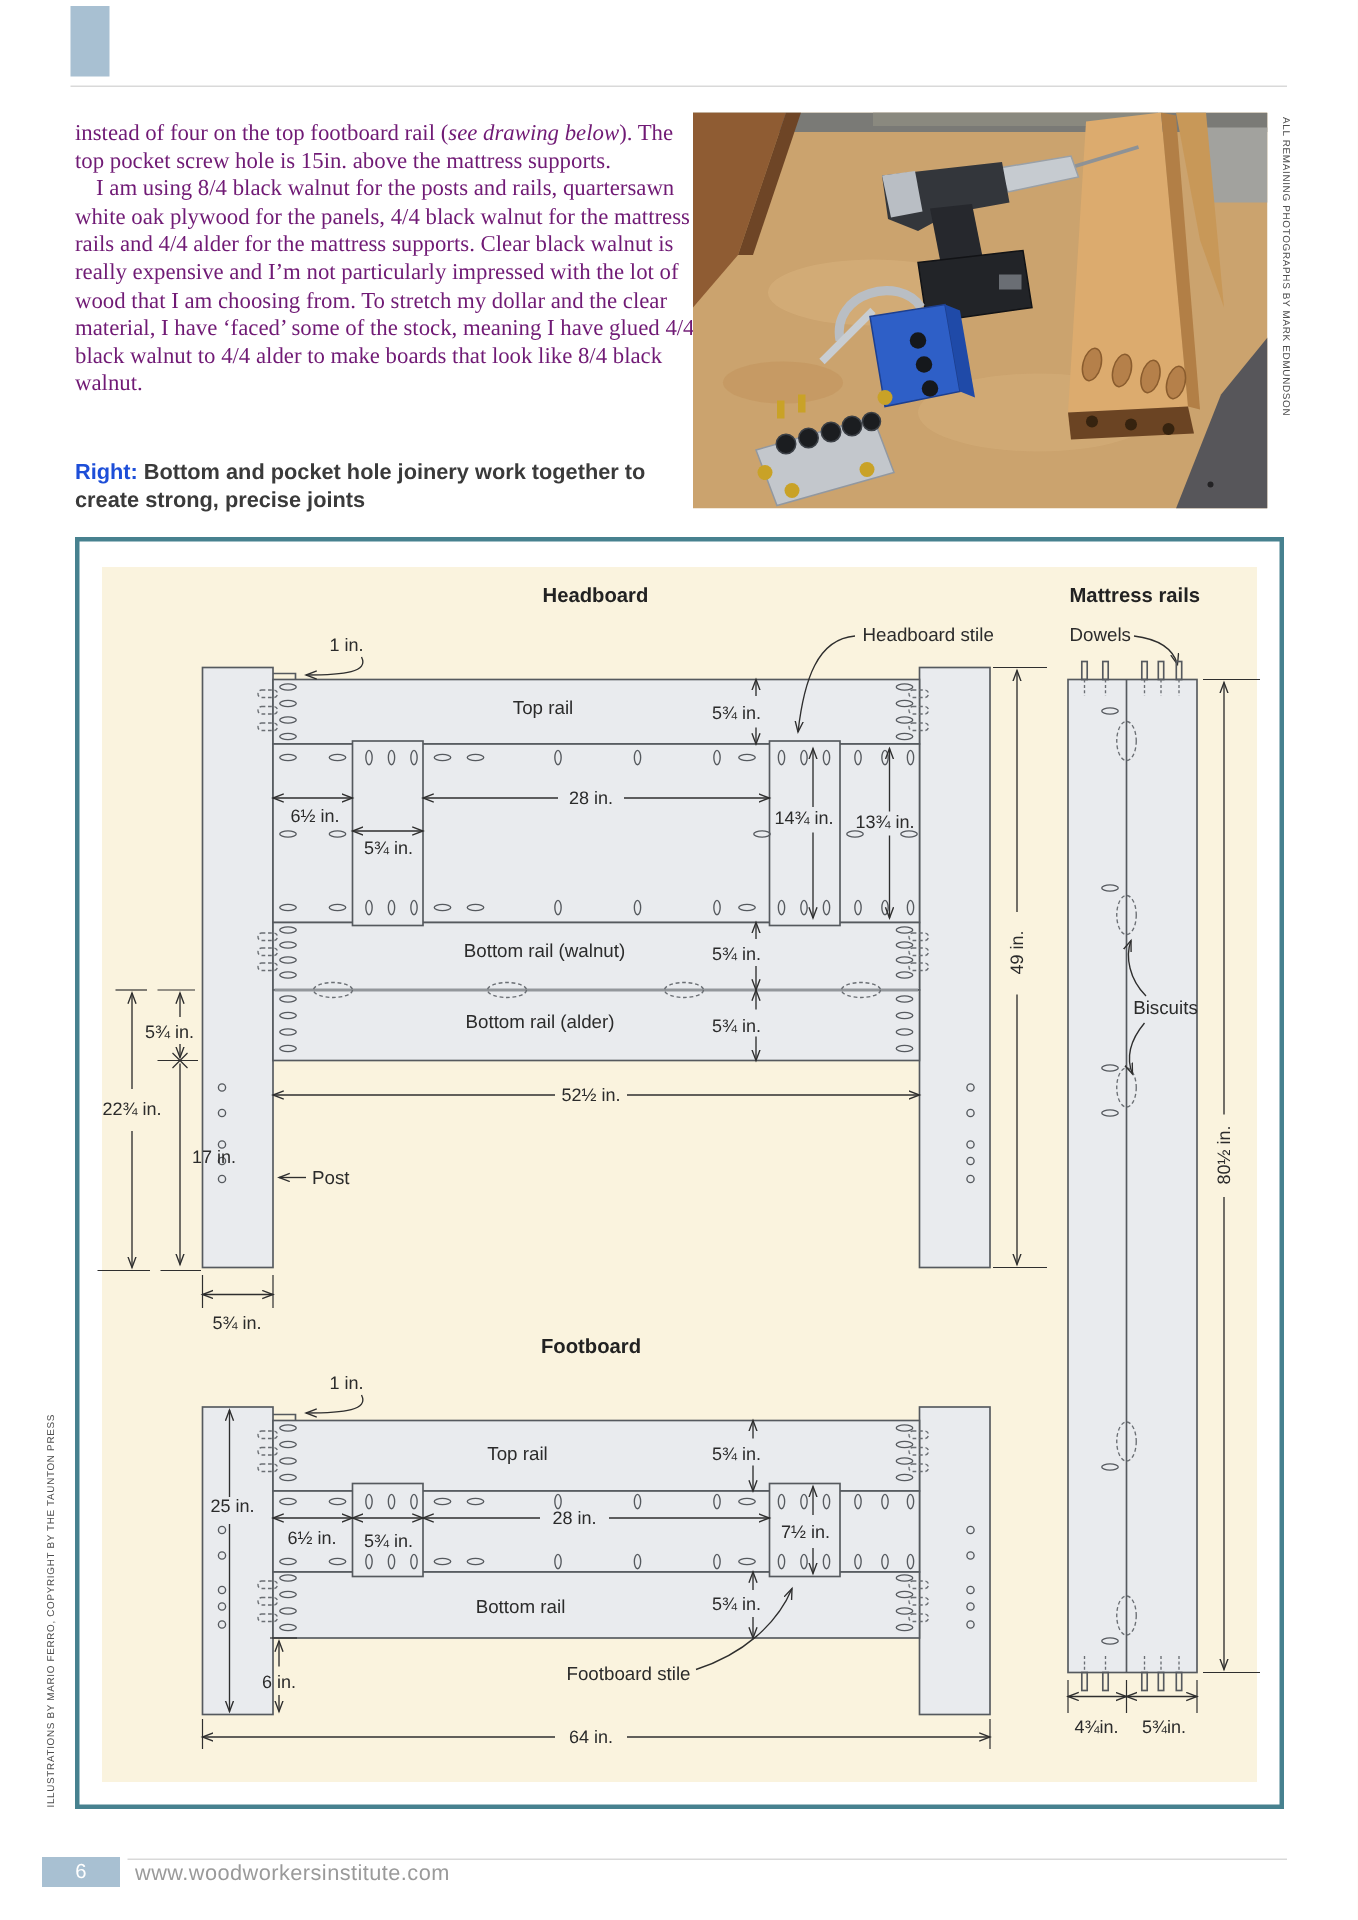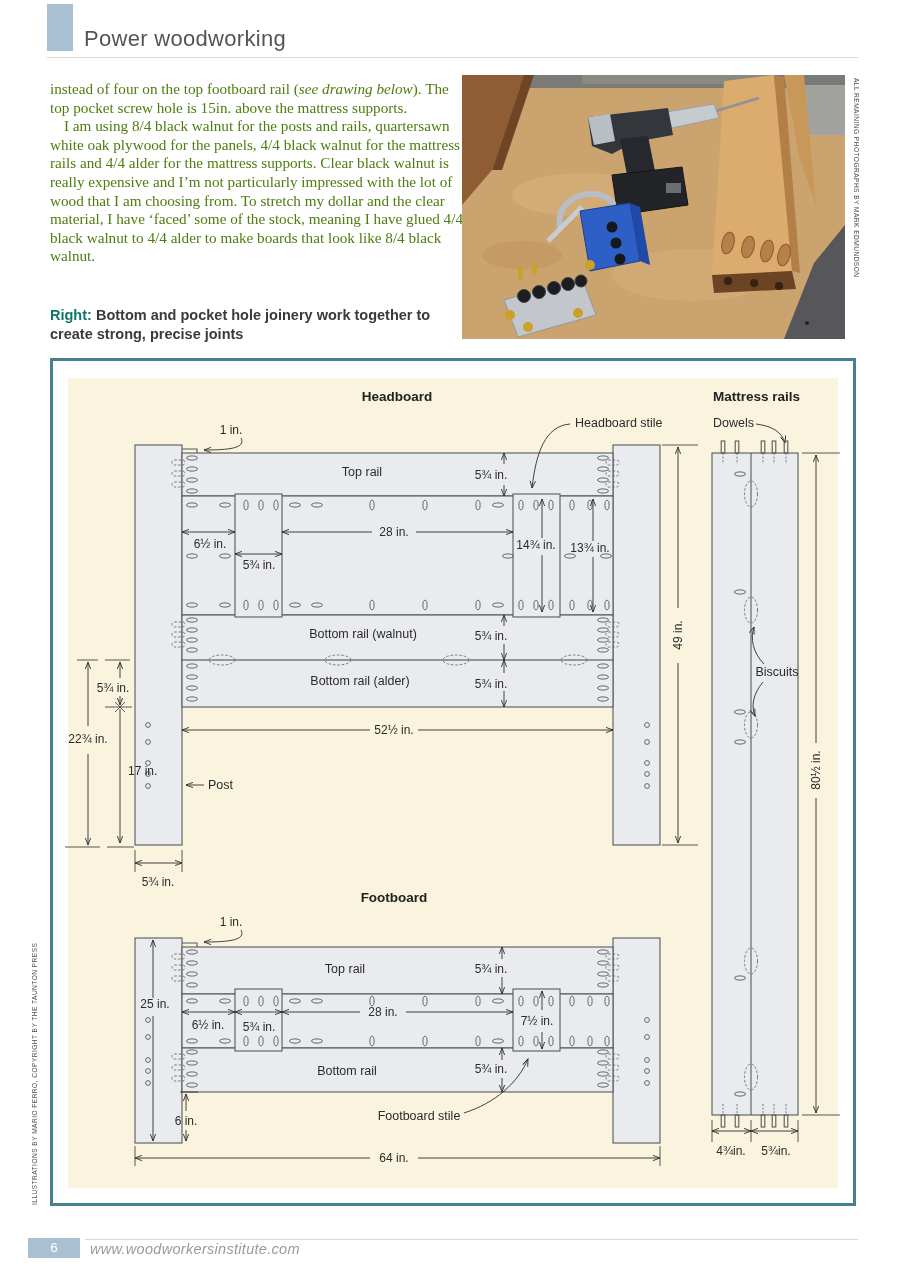--- a/index.html
+++ b/index.html
@@ -4,59 +4,58 @@
 <style>
   html,body{margin:0;padding:0;background:#ffffff;}
   .page{position:relative;width:905px;height:1280px;background:#ffffff;overflow:hidden;
         font-family:"Liberation Sans",sans-serif;}
   
   .hdr-square{position:absolute;left:47px;top:4px;width:26px;height:47px;background:#a8c0d2;}
   .hdr-title{position:absolute;left:84px;top:26px;font-size:22px;font-weight:400;color:#545454;letter-spacing:.3px;}
   .hdr-rule{position:absolute;left:47px;top:57px;width:811px;height:1px;background:#d9d9d9;}
   
   .body-text{position:absolute;left:50px;top:80px;width:413px;
-             font-family:"Liberation Serif",serif;font-size:15.2px;line-height:18.6px;color:#4d7c0f;}
+             font-family:"Liberation Serif",serif;font-size:15.2px;line-height:18.6px;color:#701a75;}
   .body-text p{margin:0;}
   .body-text .indent{text-indent:14px;}
   .caption{position:absolute;left:50px;top:306px;width:404px;font-size:14.5px;font-weight:bold;
            line-height:19px;color:#3a3a3a;}
-  .caption .lead{color:#0f766e;}
+  .caption .lead{color:#1d4ed8;}
   
   .photo{position:absolute;left:462px;top:75px;width:383px;height:264px;}
   .diagram{position:absolute;left:50px;top:358px;width:806px;height:848px;}
   
   .credit-r{position:absolute;left:860px;top:78px;transform:rotate(90deg);transform-origin:0 0;
             white-space:nowrap;font-size:6.6px;letter-spacing:.45px;color:#4d4d4d;}
   .credit-l{position:absolute;left:31px;top:1205px;transform:rotate(-90deg);transform-origin:0 0;
             white-space:nowrap;font-size:6.6px;letter-spacing:.45px;color:#4d4d4d;}
   
   .ftr-rule{position:absolute;left:85px;top:1239px;width:773px;height:1px;background:#d9d9d9;}
   .ftr-box{position:absolute;left:28px;top:1238px;width:52px;height:20px;background:#a8c0d2;
            color:#ffffff;font-size:13.5px;text-align:center;line-height:20px;}
-  .ftr-url{position:absolute;left:90px;top:1241px;font-size:14.5px;color:#9a9a9a;letter-spacing:.3px;font-style:italic;}
+  .ftr-url{position:absolute;left:90px;top:1241px;font-size:14.5px;color:#9a9a9a;letter-spacing:.3px;}
   
   .wood{fill:#e9ebee;stroke:#55595e;stroke-width:1.1;}
   .ln{stroke:#55595e;stroke-width:1.1;fill:none;}
   .mid{stroke:#93979b;stroke-width:2;fill:none;}
   .dim{stroke:#2e2e2e;stroke-width:.9;fill:none;}
   .tick{stroke:#2e2e2e;stroke-width:.8;fill:none;}
   .ovl{fill:none;stroke:#55595e;stroke-width:.9;}
   .dsh{fill:none;stroke:#6a6e73;stroke-width:.9;stroke-dasharray:2.5 1.8;}
   .dshl{stroke:#6a6e73;stroke-width:.9;stroke-dasharray:2 1.6;fill:none;}
   .t12{font-family:"Liberation Sans",sans-serif;font-size:12px;fill:#2b2b2b;}
   .t125{font-family:"Liberation Sans",sans-serif;font-size:12.5px;fill:#2b2b2b;}
   .ttl{font-family:"Liberation Sans",sans-serif;font-size:13.5px;font-weight:bold;fill:#222222;}
 </style>
 </head>
 <body>
 
 <div class="page">
 
   <div class="hdr-square"></div>
-  <div class="hdr-title">Power woodworking</div>
   <div class="hdr-rule"></div>
 
   <div class="body-text">
     <p><span>instead of four on the top footboard rail (</span><i>see drawing below</i><span>). The top pocket screw hole is 15in. above the mattress supports.</span></p>
     <p class="indent">I am using 8/4 black walnut for the posts and rails, quartersawn white oak plywood for the panels, 4/4 black walnut for the mattress rails and 4/4 alder for the mattress supports. Clear black walnut is really expensive and I’m not particularly impressed with the lot of wood that I am choosing from. To stretch my dollar and the clear material, I have ‘faced’ some of the stock, meaning I have glued 4/4 black walnut to 4/4 alder to make boards that look like 8/4 black walnut.</p>
   </div>
   <div class="caption">
     <span class="lead">Right:</span><span> Bottom and pocket hole joinery work together to create strong, precise joints</span>
   </div>
 

